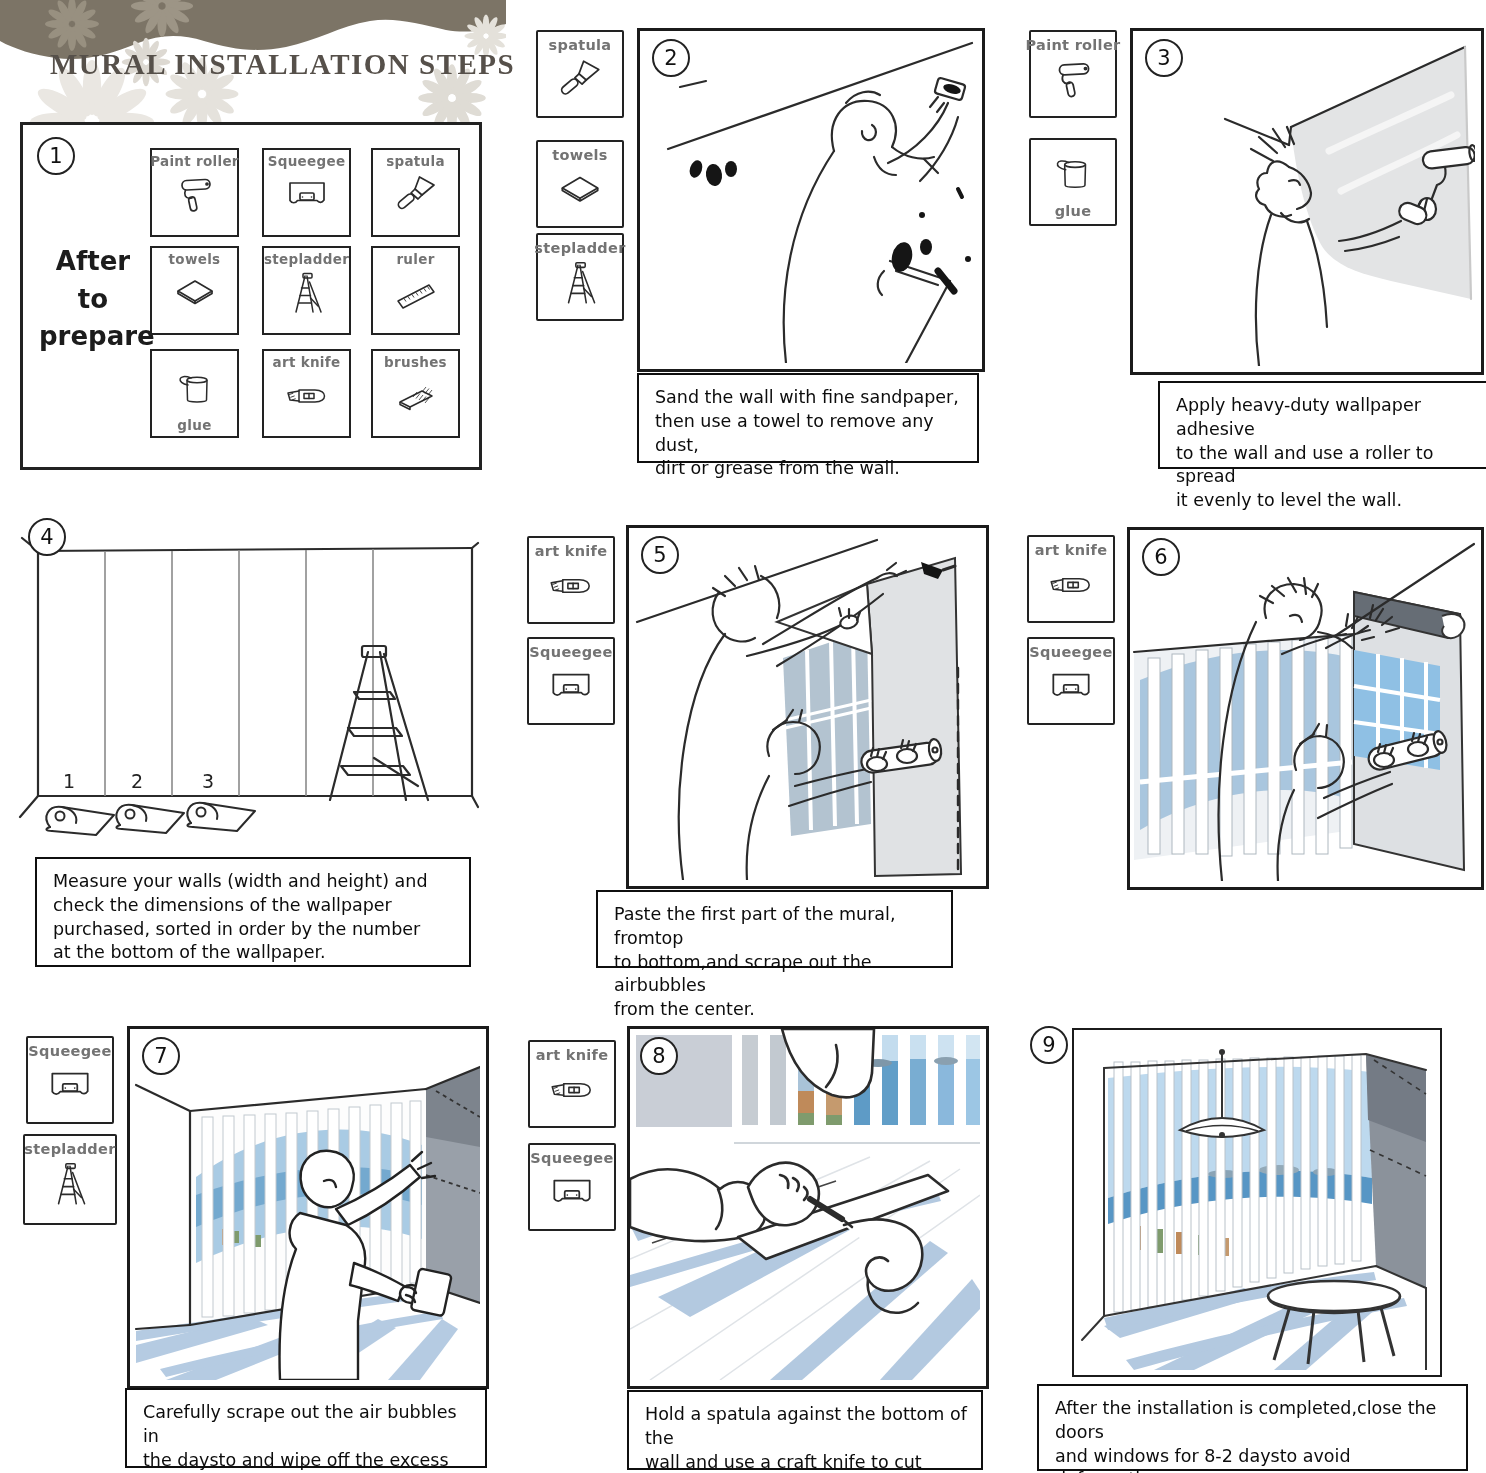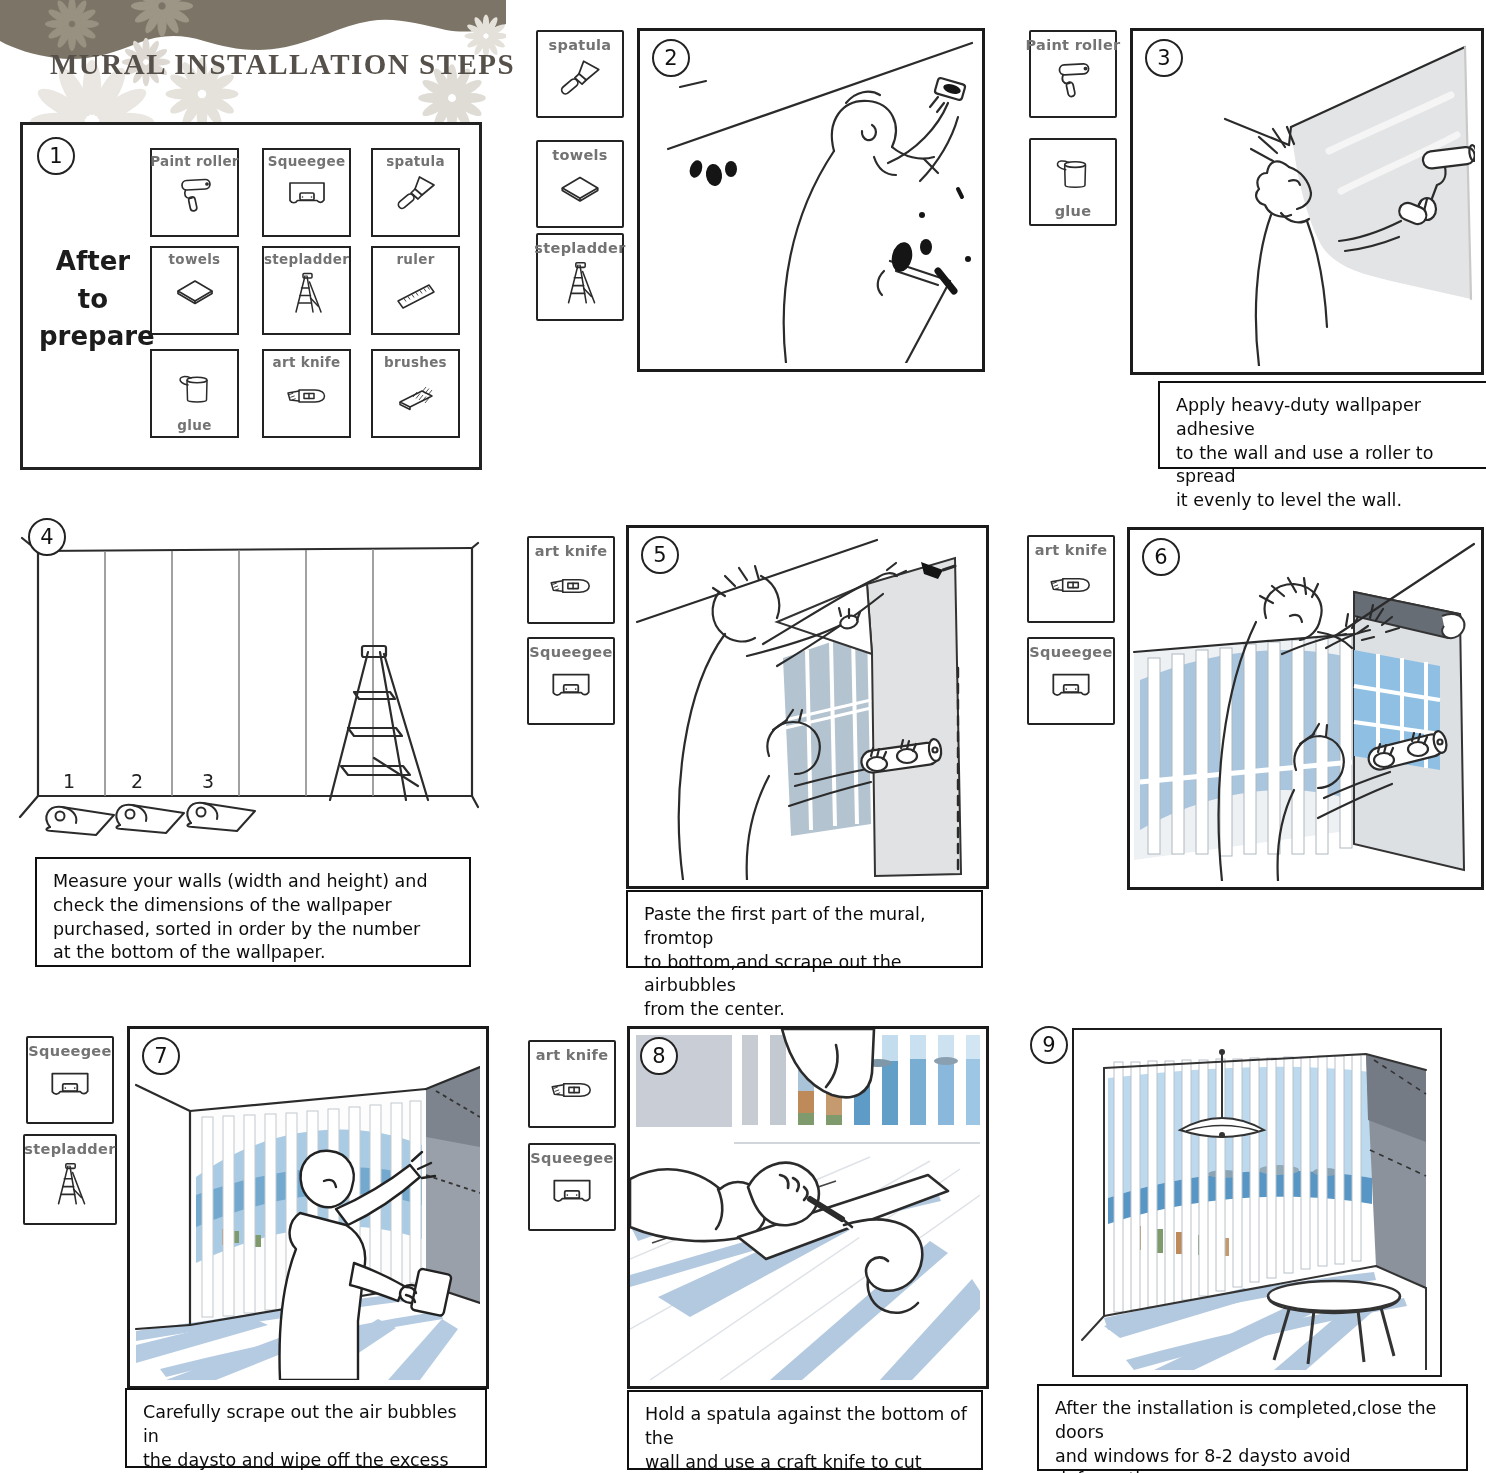--- a/index.html
+++ b/index.html
@@ -252,20 +252,23 @@
         <ellipse cx="286" cy="216" rx="6" ry="8"></ellipse>
         <circle cx="282" cy="184" r="3"></circle>
         <circle cx="328" cy="228" r="3"></circle>
         <circle cx="340" cy="144" r="2.5"></circle>
         <ellipse cx="312" cy="58" rx="9" ry="4.5" transform="rotate(16 312 58)"></ellipse>
       </g>
       <path d="M298 240 l16 20" stroke="#151515" stroke-width="7" stroke-linecap="round" fill="none"></path>
       <path d="M318 158 l4 8" stroke="#151515" stroke-width="4" stroke-linecap="round" fill="none"></path>
     </svg>
   </div>
+  <div class="cap-box" style="left:637px;top:373px;width:342px;height:90px;box-sizing:border-box">Sand the wall with fine sandpaper,
+then use a towel to remove any dust,
+dirt or grease from the wall.</div>
 
   <div class="tool-box" style="left:1029px;top:30px">
     <div class="tool-lbl">Paint roller</div>
     <svg class="tool-icon">
         <use href="#i-paint-roller"></use>
       </svg>
   </div>
   <div class="tool-box lbl-bottom" style="left:1029px;top:138px">
     <div class="tool-lbl">glue</div>
     <svg class="tool-icon">
@@ -408,21 +411,21 @@
           </g>
         <ellipse cx="306" cy="222" rx="6" ry="11" transform="rotate(-8 306 222)" fill="#fff"></ellipse>
         <circle cx="306" cy="222" r="2.5"></circle>
         <ellipse cx="248" cy="236" rx="10" ry="7" fill="#fff"></ellipse>
         <path d="M242 228 l2 -8 M248 229 l2 -8 M254 231 l3 -7"></path>
         <ellipse cx="278" cy="228" rx="10" ry="7" fill="#fff"></ellipse>
         <path d="M272 220 l2 -8 M278 221 l2 -8 M284 223 l3 -7"></path>
       </g>
     </svg>
   </div>
-  <div class="cap-box" style="left:626px;top:890px;width:357px;height:78px;box-sizing:border-box">Paste the first part of the mural, fromtop
+  <div class="cap-box" style="left:596px;top:890px;width:357px;height:78px;box-sizing:border-box">Paste the first part of the mural, fromtop
 to bottom,and scrape out the airbubbles
 from the center.</div>
 
   <div class="tool-box" style="left:1027px;top:535px">
     <div class="tool-lbl">art knife</div>
     <svg class="tool-icon">
         <use href="#i-art-knife"></use>
       </svg>
   </div>
   <div class="tool-box" style="left:1027px;top:637px">

